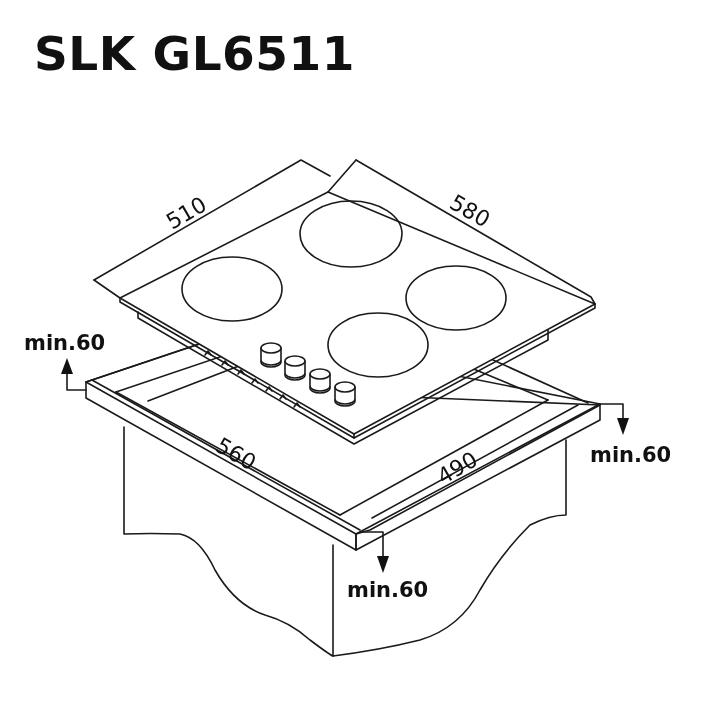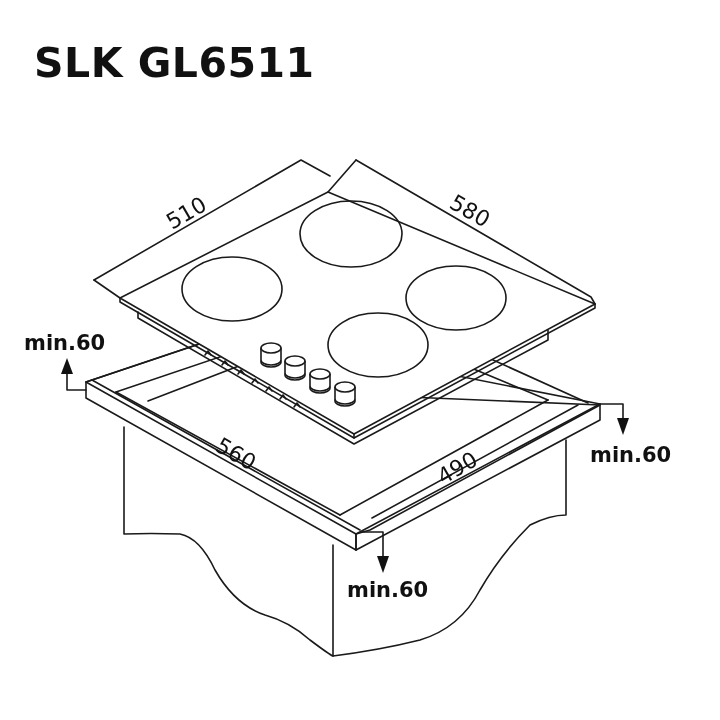--- a/index.html
+++ b/index.html
@@ -13,25 +13,24 @@
       position: relative;
       overflow: hidden;
       font-family: "DejaVu Sans", sans-serif;
     }
     .title {
       position: absolute;
       left: 34px;
       top: 30px;
       font-family: "DejaVu Sans", sans-serif;
       font-weight: bold;
-      font-size: 41px;
+      font-size: 47px;
       letter-spacing: 0.5px;
       color: #111111;
       line-height: 1;
-      margin-top: 13px;
     }
     svg.diagram {
       position: absolute;
       left: 0;
       top: 0;
     }
     .ln { fill: none; stroke: #1a1a1a; stroke-width: 1.6; stroke-linejoin: round; stroke-linecap: round; }
     .ln-w { fill: #ffffff; stroke: #1a1a1a; stroke-width: 1.6; stroke-linejoin: round; }
     .dim-text {
       font-family: "DejaVu Sans", sans-serif;

